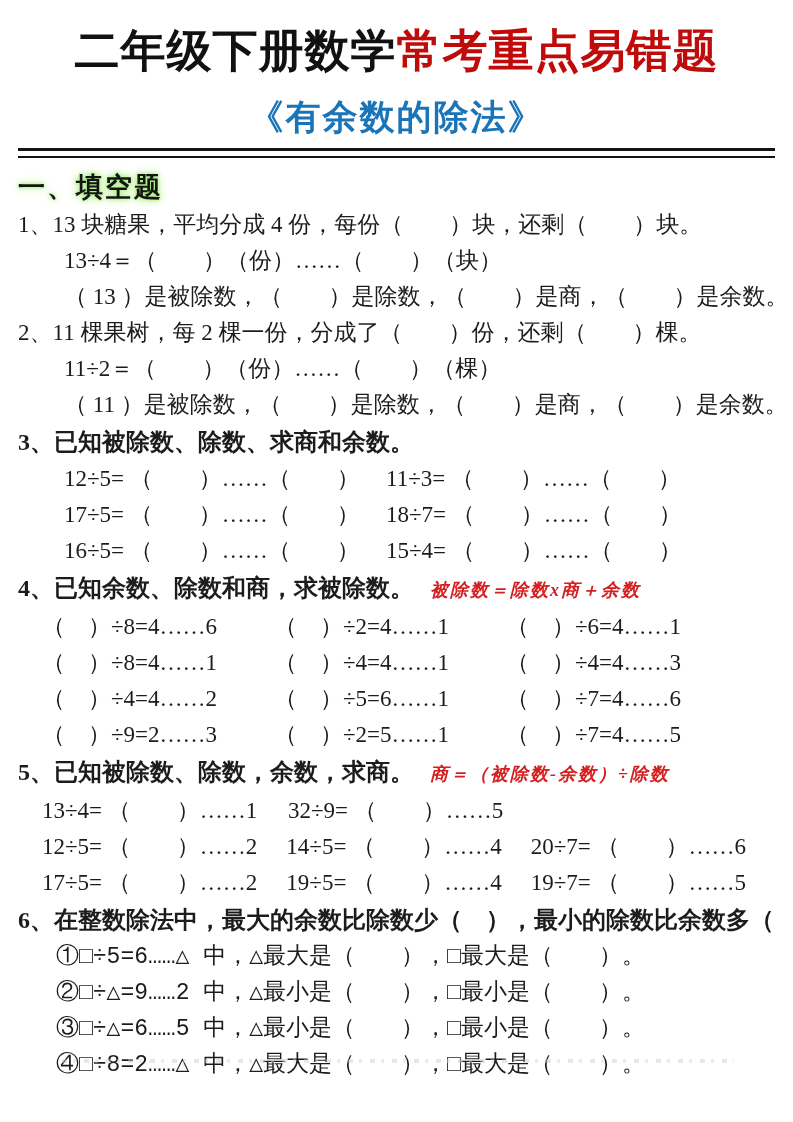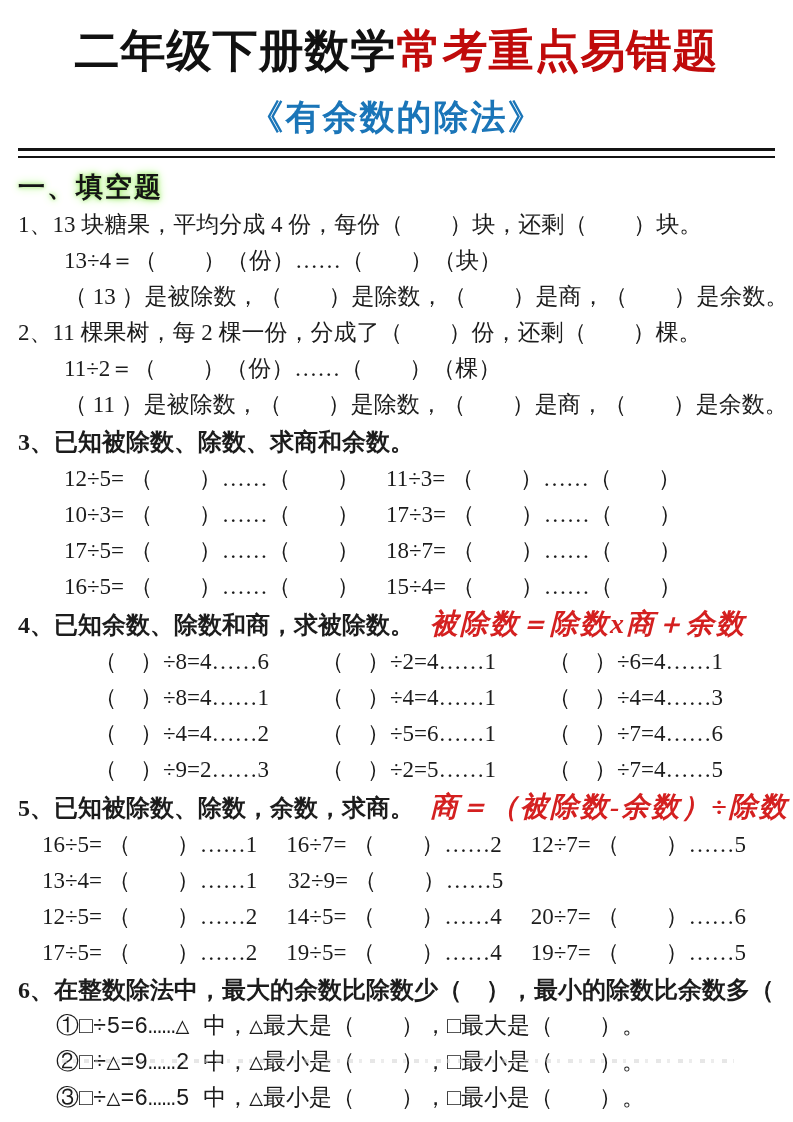--- a/index.html
+++ b/index.html
@@ -20,28 +20,28 @@
   .section-heading {
     display:inline-block; font-size:27px; font-weight:bold; color:#141414;
     margin:11px 0 2px 0; letter-spacing:2px;
     text-shadow: 0 0 4px #9ae66a, 0 0 8px #c2f59e, 0 0 12px #d9fbc0;
   }
 
   .line  { font-size:23px; line-height:36px; white-space:nowrap; }
   .ind1  { margin-left:46px; }
   .qhead { font-size:24px; line-height:38px; font-weight:bold; white-space:nowrap; }
   .note  {
-    color:#d42020; font-size:28px; font-weight:bold; font-style:italic;
+    color:#d42020; font-size:18px; font-weight:bold; font-style:italic;
     letter-spacing:2px; margin-left:16px;
   }
 
   .grid-row { display:flex; white-space:nowrap; }
   .g2 { margin-left:46px; }
   .g2 .cell { width:322px; font-size:23px; line-height:36px; }
-  .g3 { margin-left:76px; }
+  .g3 { margin-left:24px; }
   .g3 .cell { width:232px; font-size:23px; line-height:36px; }
   .g3w { margin-left:24px; }
   .g3w .cell { width:246px; font-size:23px; line-height:36px; }
 
   .q6items .line { margin-left:38px;font-family:Liberation Mono, monospace; }
 
   .faint-artifact {
     position:absolute; left:62px; top:1059px; width:672px; height:4px; opacity:.45;
     background:repeating-linear-gradient(90deg,#c9c9c9 0 5px, transparent 5px 11px, #d6d6d6 11px 14px, transparent 14px 22px);
   }
@@ -75,24 +75,20 @@
     <div class="line ind1">（ 11 ）是被除数，（　　）是除数，（　　）是商，（　　）是余数。</div>
   </div>
 
   <div>
     <div class="qhead">3、已知被除数、除数、求商和余数。</div>
     <div class="grid-row g2">
       <span class="cell">12÷5= （　　）……（　　）</span>
       <span class="cell">11÷3= （　　）……（　　）</span>
     </div>
     <div class="grid-row g2">
-      <span class="cell">10÷3= （　　）……（　　）</span>
-      <span class="cell">17÷3= （　　）……（　　）</span>
-    </div>
-    <div class="grid-row g2">
       <span class="cell">17÷5= （　　）……（　　）</span>
       <span class="cell">18÷7= （　　）……（　　）</span>
     </div>
     <div class="grid-row g2">
       <span class="cell">16÷5= （　　）……（　　）</span>
       <span class="cell">15÷4= （　　）……（　　）</span>
     </div>
   </div>
 
   <div>
@@ -119,25 +115,20 @@
       <span class="cell">（　）÷2=5……1</span>
       <span class="cell">（　）÷7=4……5</span>
     </div>
   </div>
 
   <div>
     <div class="qhead">
       <span>5、已知被除数、除数，余数，求商。</span><span class="note">商＝（被除数-余数）÷除数</span>
     </div>
     <div class="grid-row g3w">
-      <span class="cell">16÷5= （　　）……1</span>
-      <span class="cell">16÷7= （　　）……2</span>
-      <span class="cell">12÷7= （　　）……5</span>
-    </div>
-    <div class="grid-row g3w">
       <span class="cell">13÷4= （　　）……1</span>
       <span class="cell">32÷9= （　　）……5</span>
     </div>
     <div class="grid-row g3w">
       <span class="cell">12÷5= （　　）……2</span>
       <span class="cell">14÷5= （　　）……4</span>
       <span class="cell">20÷7= （　　）……6</span>
     </div>
     <div class="grid-row g3w">
       <span class="cell">17÷5= （　　）……2</span>

